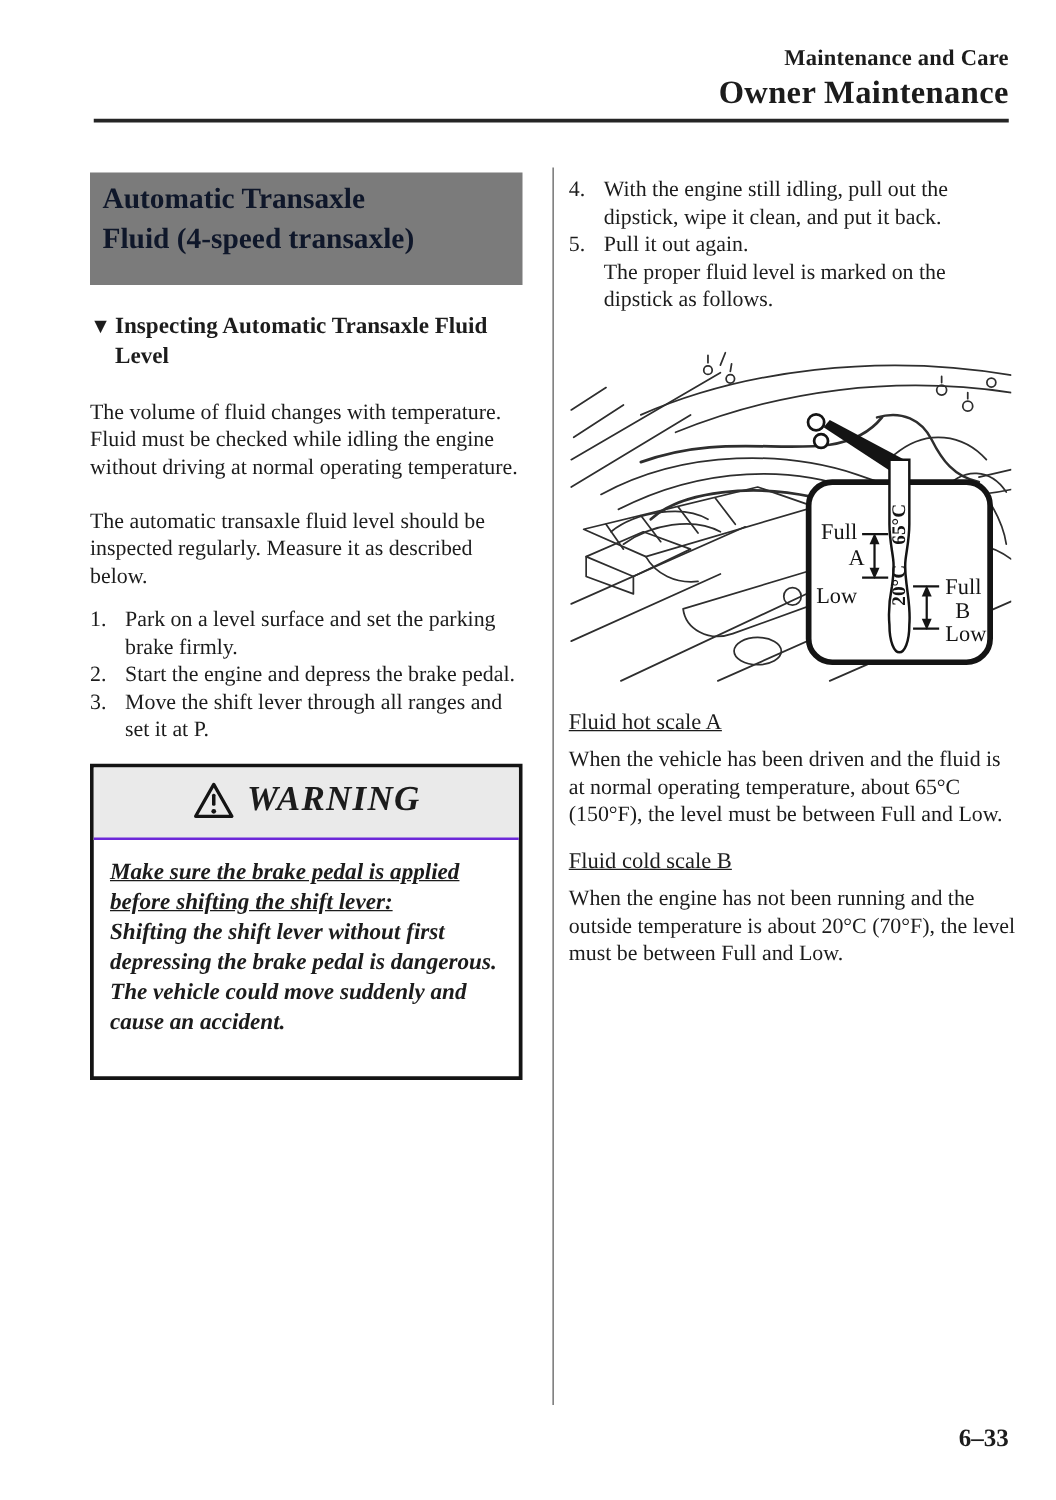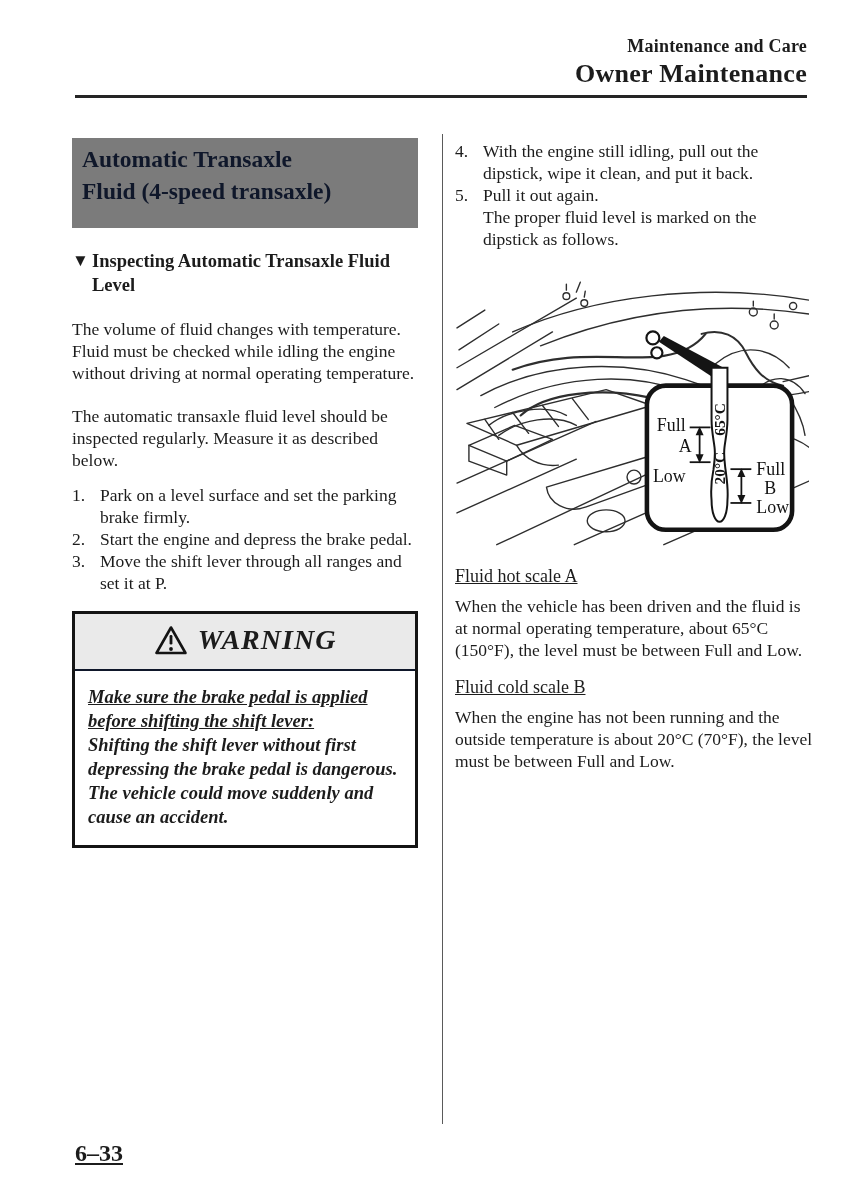--- a/index.html
+++ b/index.html
@@ -41,37 +41,37 @@
 
   .steps { margin-top: 13px; }
   .step { display: flex; font-size: 17.5px; line-height: 1.26; }
   .step-num { flex: none; width: 28px; }
   .step-text { flex: 1; }
   .step-extra { margin-left: 28px; font-size: 17.5px; line-height: 1.26; }
 
   
   .warn-box { margin-top: 17px; border: 3px solid #141414; }
   .warn-head {
-    background: #eaeaea; border-bottom: 2px solid #0f172a;
+    background: #eaeaea; border-bottom: 2px solid #6d28d9;
     text-align: center; padding: 10px 0 9px 0;
   }
   .warn-head-inner { display: inline-flex; align-items: center; gap: 10px; }
   .warn-title { font-weight: bold; font-style: italic; font-size: 28px; letter-spacing: 1px; }
   .warn-tri-svg { display: block; }
-  .warn-body { padding: 14px 13px 16px 13px; font-weight: bold; font-style: italic; font-size: 18.5px; line-height: 1.3; }
+  .warn-body { padding: 14px 13px 31px 13px; font-weight: bold; font-style: italic; font-size: 18.5px; line-height: 1.3; }
   .warn-lead { display: block; text-decoration: underline; }
 
   
   .scale-heading { font-size: 18px; font-weight: normal; text-decoration: underline; margin-top: 16px; }
   .scale-text { font-size: 17.5px; line-height: 1.26; margin-top: 8px; }
 
   .figure-wrap { margin-top: 20px; }
 
   
-  .page-num { position: absolute; top: 1140px; left: 75px; width: 732px; text-align: left; font-size: 24px; font-weight: bold; text-decoration: underline; }
+  .page-num { position: absolute; top: 1140px; left: 75px; width: 732px; text-align: right; font-size: 20px; font-weight: bold; }
 </style>
 </head>
 <body>
 
 <div class="page-header">
   <div class="eyebrow">Maintenance and Care</div>
   <div class="head-title">Owner Maintenance</div>
 </div>
 <div class="head-rule"></div>
 <div class="col-divider"></div>

